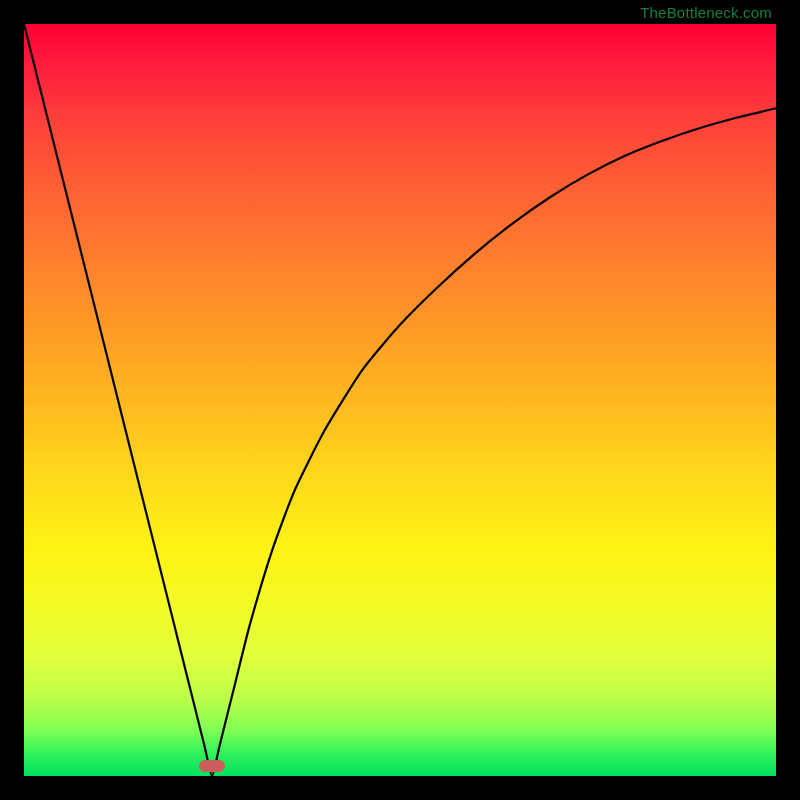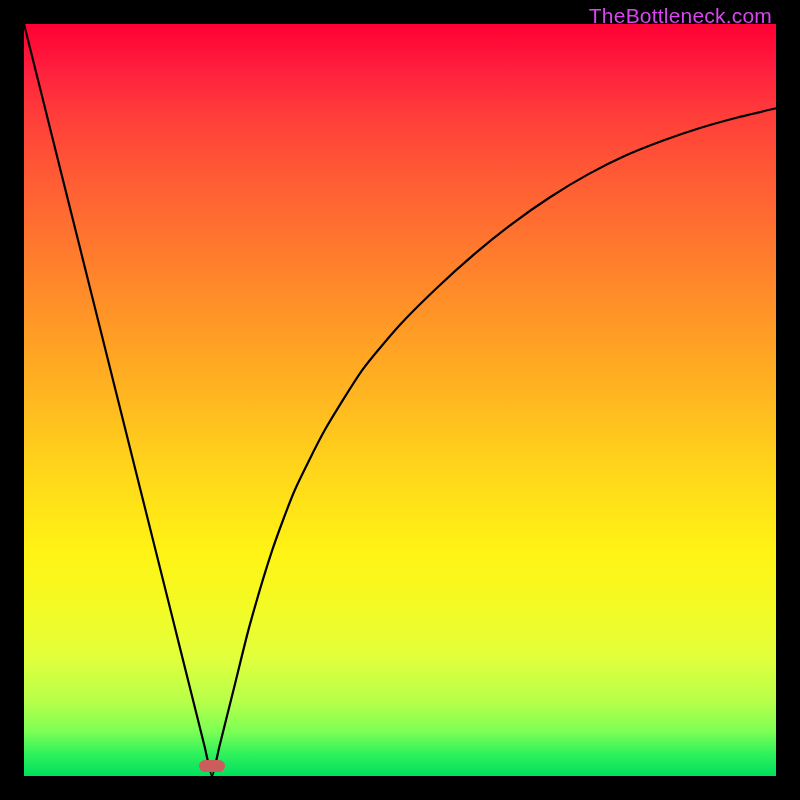--- a/index.html
+++ b/index.html
@@ -42,23 +42,23 @@
       #b8ff4a 90%,
       #7eff54 94%,
       #30f25c 97%,
       #00e05e 100%
     );
   }
   .watermark {
     position: absolute;
     top: 4px;
     right: 28px;
-    font-size: 21px;
+    font-size: 15px;
     font-weight: 400;
-    color: #d946ef;
+    color: #15803d;
     letter-spacing: 0.2px;
     user-select: none;
   }
   svg.curve {
     position: absolute;
     top: 24px;
     left: 24px;
     width: 752px;
     height: 752px;
     overflow: visible;

